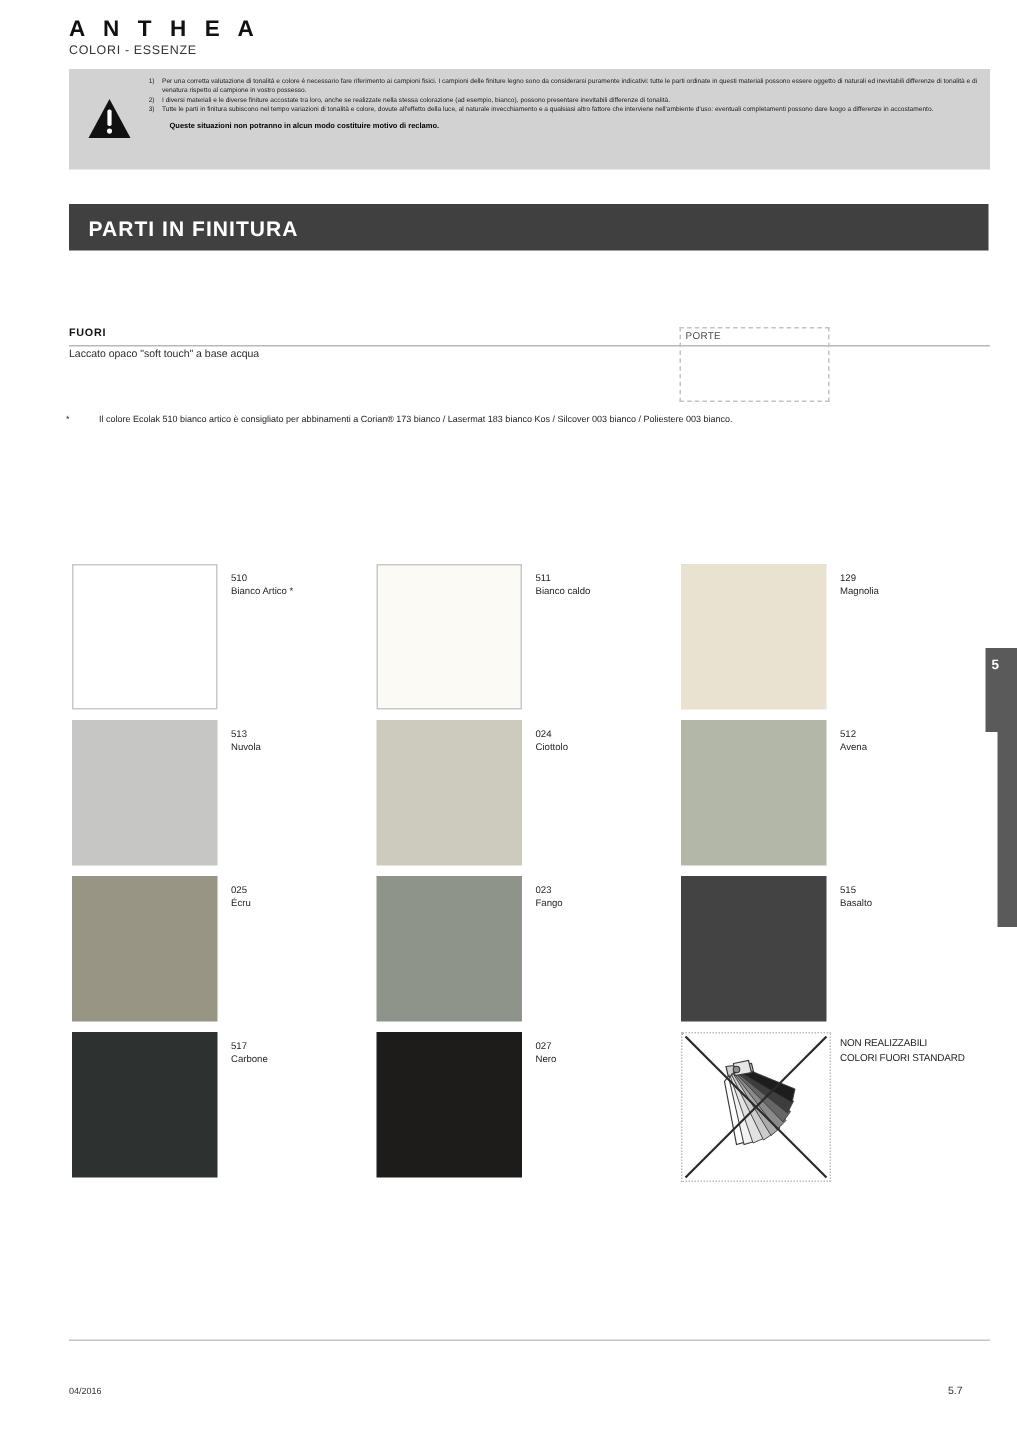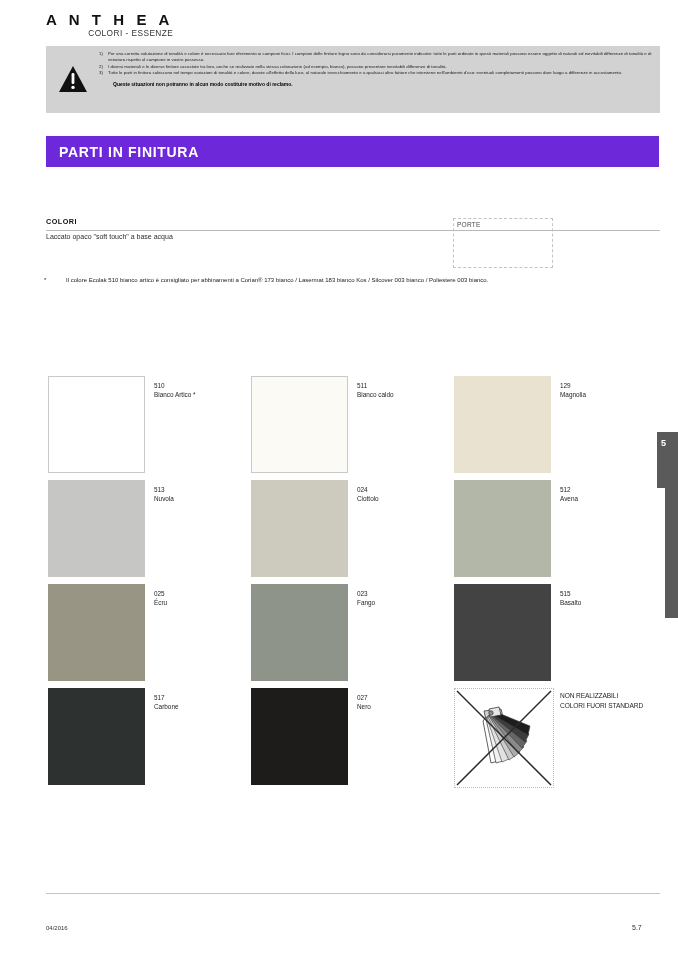--- a/index.html
+++ b/index.html
@@ -33,21 +33,20 @@
     letter-spacing: 4.1px;
     color: #111;
     line-height: 12px;
   }
   .brand-sub {
     font-size: 8.3px;
     letter-spacing: 0.45px;
     color: #333;
     line-height: 11px;
     margin-top: 2px;
-    text-align: right;
   }
 
   
   .notice {
     position: absolute;
     left: 46px;
     top: 46px;
     width: 614px;
     height: 67px;
     background: #d2d2d2;
@@ -90,21 +89,21 @@
     color: #000;
   }
 
   
   .banner {
     position: absolute;
     left: 46px;
     top: 136px;
     width: 613px;
     height: 31px;
-    background: #6d28d9;
+    background: #404040;
   }
   .banner-title {
     position: absolute;
     left: 13px;
     top: 8px;
     font-size: 14px;
     font-weight: bold;
     letter-spacing: 0.7px;
     color: #ffffff;
   }
@@ -311,21 +310,21 @@
         <span class="notice-txt">Tutte le parti in finitura subiscono nel tempo variazioni di tonalità e colore, dovute all'effetto della luce, al naturale invecchiamento e a qualsiasi altro fattore che interviene nell'ambiente d'uso: eventuali completamenti possono dare luogo a differenze in accostamento.</span>
       </div>
       <div class="notice-strong">Queste situazioni non potranno in alcun modo costituire motivo di reclamo.</div>
     </div>
   </div>
 
   <div class="banner">
     <div class="banner-title">PARTI IN FINITURA</div>
   </div>
 
-  <div class="sec-title">COLORI</div>
+  <div class="sec-title">FUORI</div>
   <div class="sec-rule"></div>
   <div class="sec-sub">Laccato opaco "soft touch" a base acqua</div>
 
   <div class="porte-box">
     <div class="porte-label">PORTE</div>
   </div>
 
   <div class="footnote">
     <div class="footnote-mark">*</div>
     <div class="footnote-text">Il colore Ecolak 510 bianco artico è consigliato per abbinamenti a Corian® 173 bianco / Lasermat 183 bianco Kos / Silcover 003 bianco / Poliestere 003 bianco.</div>

